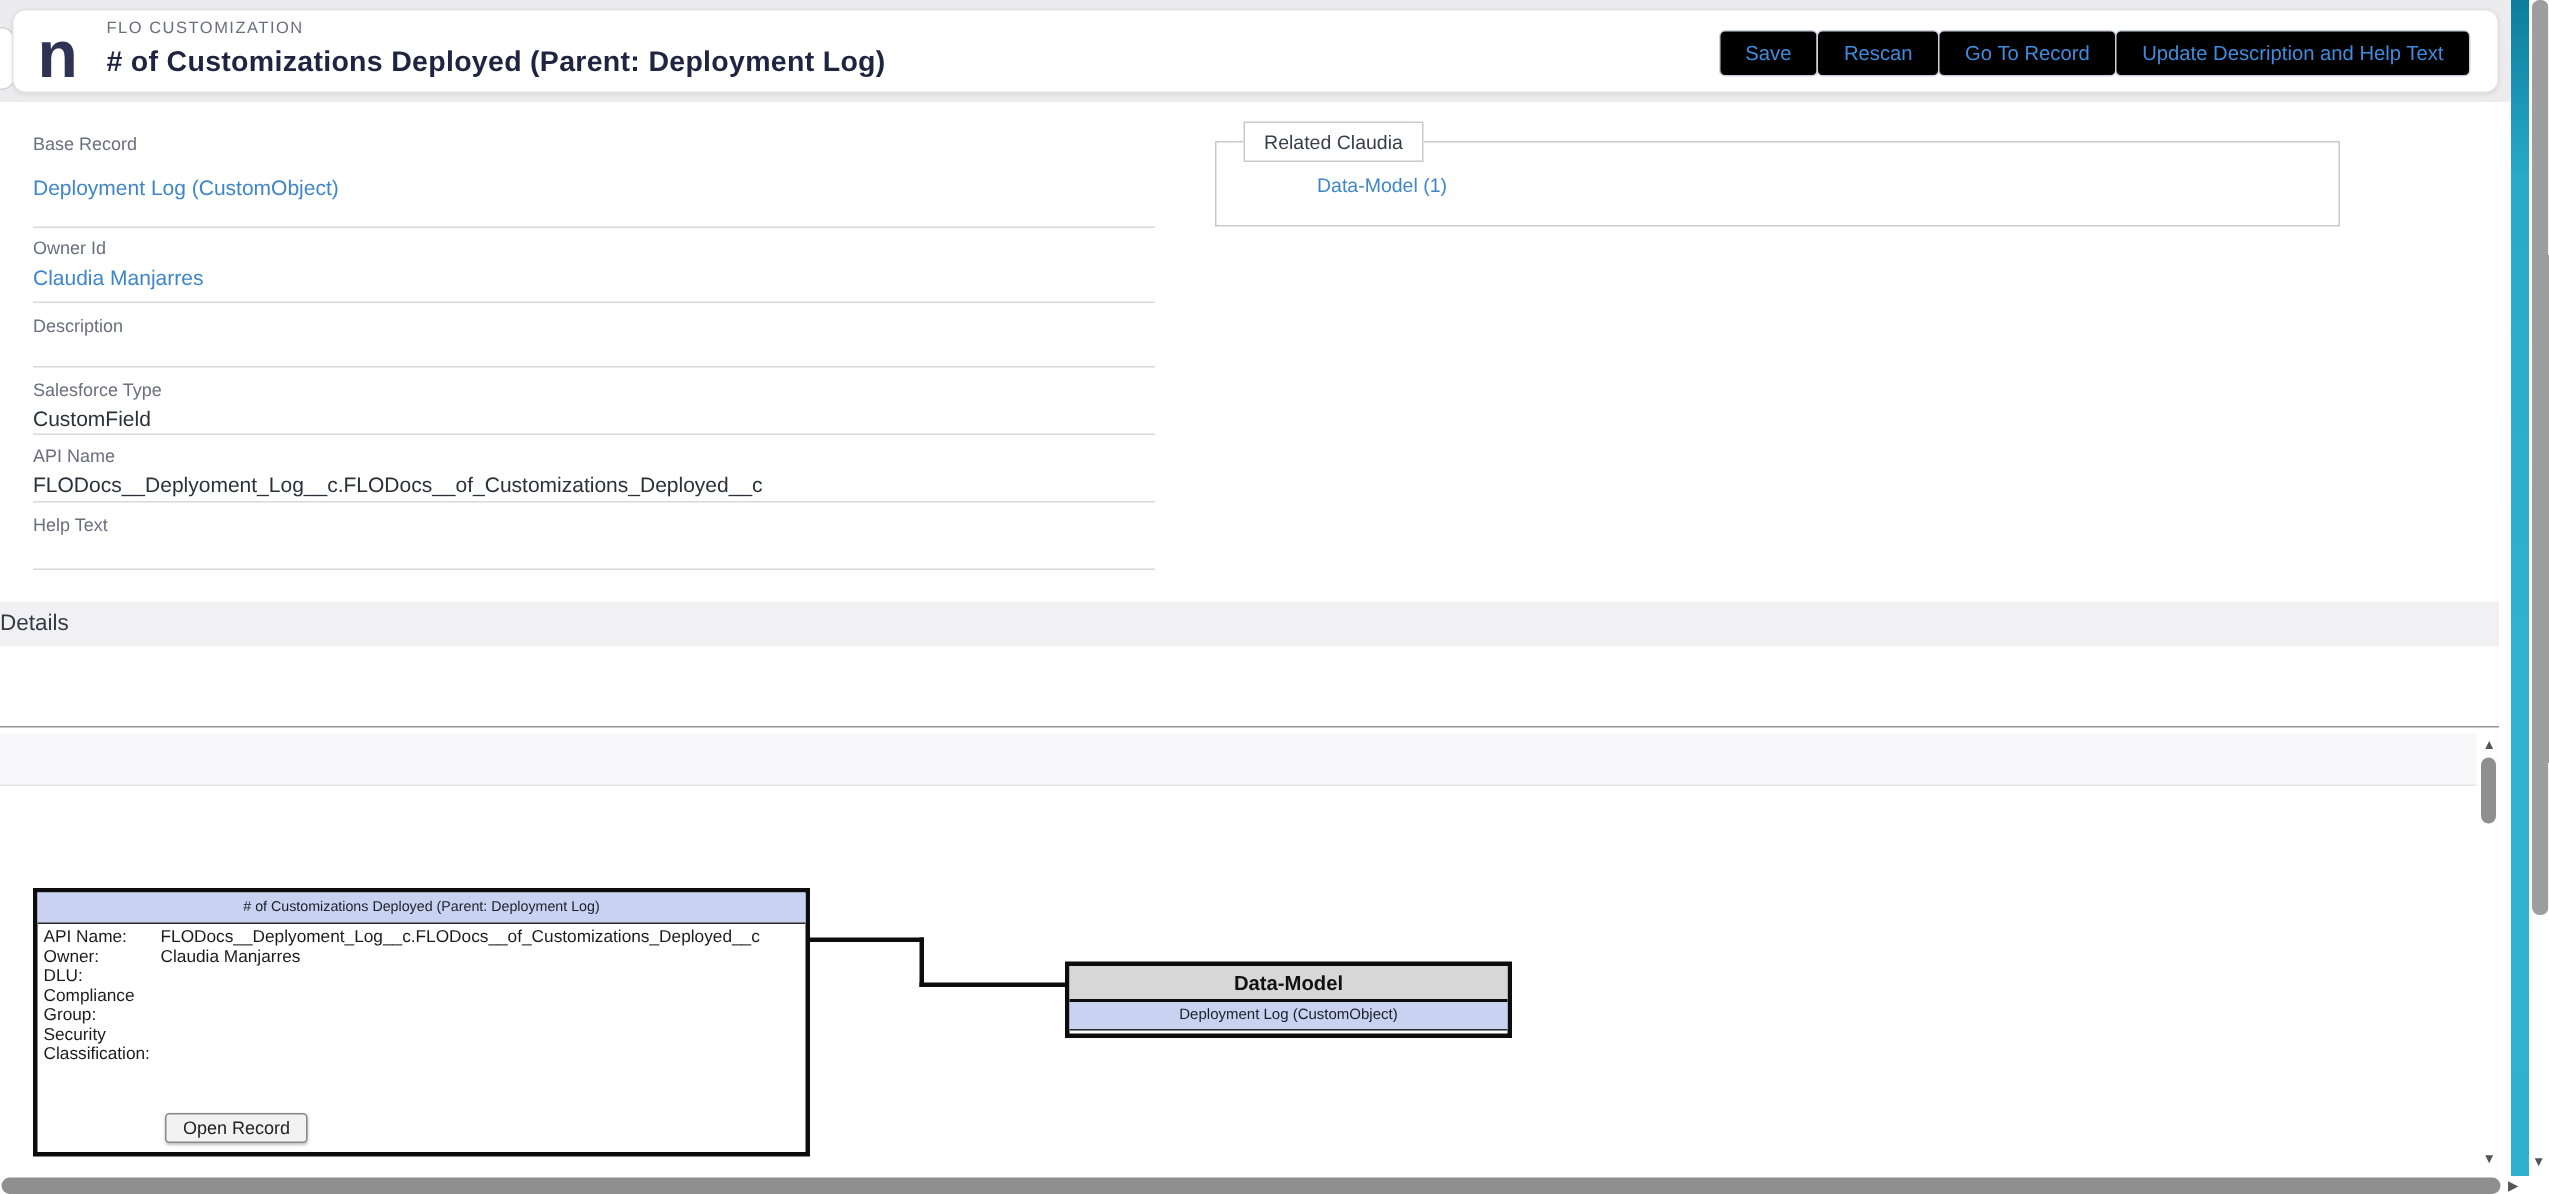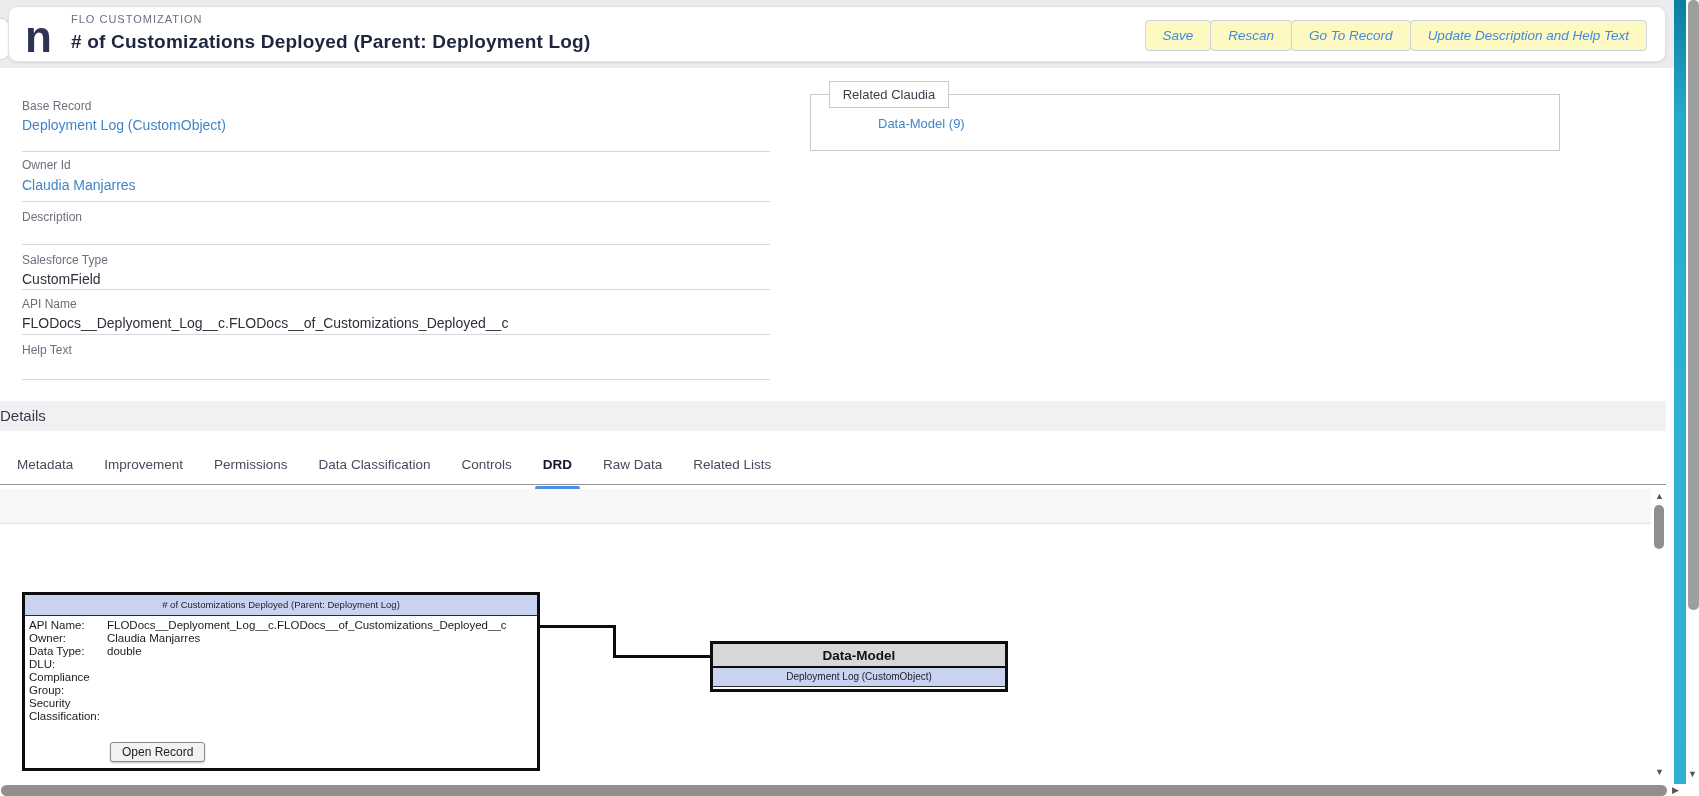--- a/index.html
+++ b/index.html
@@ -7,21 +7,21 @@
   .stage{position:relative;width:1699px;height:796px;background:#fff;overflow:hidden;}
 
   
   .top-backdrop{position:absolute;left:0;top:0;width:1674px;height:68px;background:#ececef;}
   .side-handle{position:absolute;left:-10px;top:18px;width:20px;height:42px;background:#fff;border:1px solid #d4d4d8;border-radius:0 9px 9px 0;}
   .header-card{position:absolute;left:8px;top:6px;width:1658px;height:56px;background:#fff;border:1px solid #e2e2e6;border-radius:9px;box-shadow:0 1px 3px rgba(0,0,0,.08);}
   .logo{position:absolute;left:16px;top:4px;font-size:44px;font-weight:800;color:#2e3254;line-height:52px;}
   .eyebrow{position:absolute;left:62px;top:6px;font-size:11px;letter-spacing:1px;color:#6a6e80;text-align:center;}
   .page-title{position:absolute;left:62px;top:24px;font-size:19px;font-weight:800;color:#1f2440;letter-spacing:.2px;}
   .btn-group{position:absolute;right:18px;top:13px;display:flex;}
-  .hbtn{height:31px;margin-left:-1px;padding:0 17px;background:#fef9c3;border:1px solid #ccd2de;border-radius:4px;color:#3f8cdd;font-size:13.5px;line-height:29px;cursor:pointer;white-space:nowrap;font-style:italic;}
+  .hbtn{height:31px;margin-left:-1px;padding:0 17px;background:#000000;border:1px solid #ccd2de;border-radius:4px;color:#3f8cdd;font-size:13.5px;line-height:29px;cursor:pointer;white-space:nowrap;}
 
   
   .field-label{position:absolute;left:22px;font-size:12px;color:#6b6f7e;}
   .field-value{position:absolute;left:22px;font-size:14px;color:#2d3039;}
   .field-value.link{color:#3f86c8;}
   .divider{position:absolute;left:22px;width:748px;height:0;border-top:1px solid #d8d8dc;}
 
   
   .rel-box{position:absolute;left:810px;top:94px;width:750px;height:57px;border:1px solid #c9c9cd;}
   .rel-legend{position:absolute;left:829px;top:81px;width:120px;height:27px;background:#fff;border:1px solid #c9c9cd;text-align:center;line-height:26px;font-size:13px;color:#3a3d49;}
@@ -74,21 +74,21 @@
     <div class="eyebrow">FLO CUSTOMIZATION</div>
     <div class="page-title"># of Customizations Deployed (Parent: Deployment Log)</div>
     <div class="btn-group">
       <button class="hbtn">Save</button>
       <button class="hbtn">Rescan</button>
       <button class="hbtn">Go To Record</button>
       <button class="hbtn">Update Description and Help Text</button>
     </div>
   </div>
 
-  <div class="field-label" style="top:99px">Base Record</div>
+  <div class="field-label" style="top:89px">Base Record</div>
   <div class="field-value link" style="top:117px">Deployment Log (CustomObject)</div>
   <div class="divider" style="top:151px"></div>
 
   <div class="field-label" style="top:158px">Owner Id</div>
   <div class="field-value link" style="top:177px">Claudia Manjarres</div>
   <div class="divider" style="top:201px"></div>
 
   <div class="field-label" style="top:210px">Description</div>
   <div class="field-value" style="top:229px"></div>
   <div class="divider" style="top:244px"></div>
@@ -100,50 +100,36 @@
   <div class="field-label" style="top:297px">API Name</div>
   <div class="field-value" style="top:315px">FLODocs__Deplyoment_Log__c.FLODocs__of_Customizations_Deployed__c</div>
   <div class="divider" style="top:334px"></div>
 
   <div class="field-label" style="top:343px">Help Text</div>
   <div class="field-value" style="top:361px"></div>
   <div class="divider" style="top:379px"></div>
 
   <div class="rel-box"></div>
   <div class="rel-legend">Related Claudia</div>
-  <div class="rel-link">Data-Model (9)</div>
+  <div class="rel-link">Data-Model (1)</div>
 
   <div class="details-bar"><span>Details</span></div>
-  <div class="tabs">
-    <div class="tab">Metadata</div>
-    <div class="tab">Improvement</div>
-    <div class="tab">Permissions</div>
-    <div class="tab">Data Classification</div>
-    <div class="tab">Controls</div>
-    <div class="tab active">DRD</div>
-    <div class="tab">Raw Data</div>
-    <div class="tab">Related Lists</div>
-  </div>
   <div class="tab-divider"></div>
   <div class="band"></div>
 
   <div class="node results-box">
     <div class="node-bluerow"># of Customizations Deployed (Parent: Deployment Log)</div>
     <div class="node-body">
       <div class="kv">
           <span class="k">API Name:</span>
           <span class="v">FLODocs__Deplyoment_Log__c.FLODocs__of_Customizations_Deployed__c</span>
         </div>
       <div class="kv">
           <span class="k">Owner:</span>
           <span class="v">Claudia Manjarres</span>
-        </div>
-      <div class="kv">
-          <span class="k">Data Type:</span>
-          <span class="v">double</span>
         </div>
       <div class="kv">
           <span class="k">DLU:</span>
           <span class="v"></span>
         </div>
       <div class="kv">
           <span class="k">Compliance Group:</span>
           <span class="v"></span>
         </div>
       <div class="kv">

